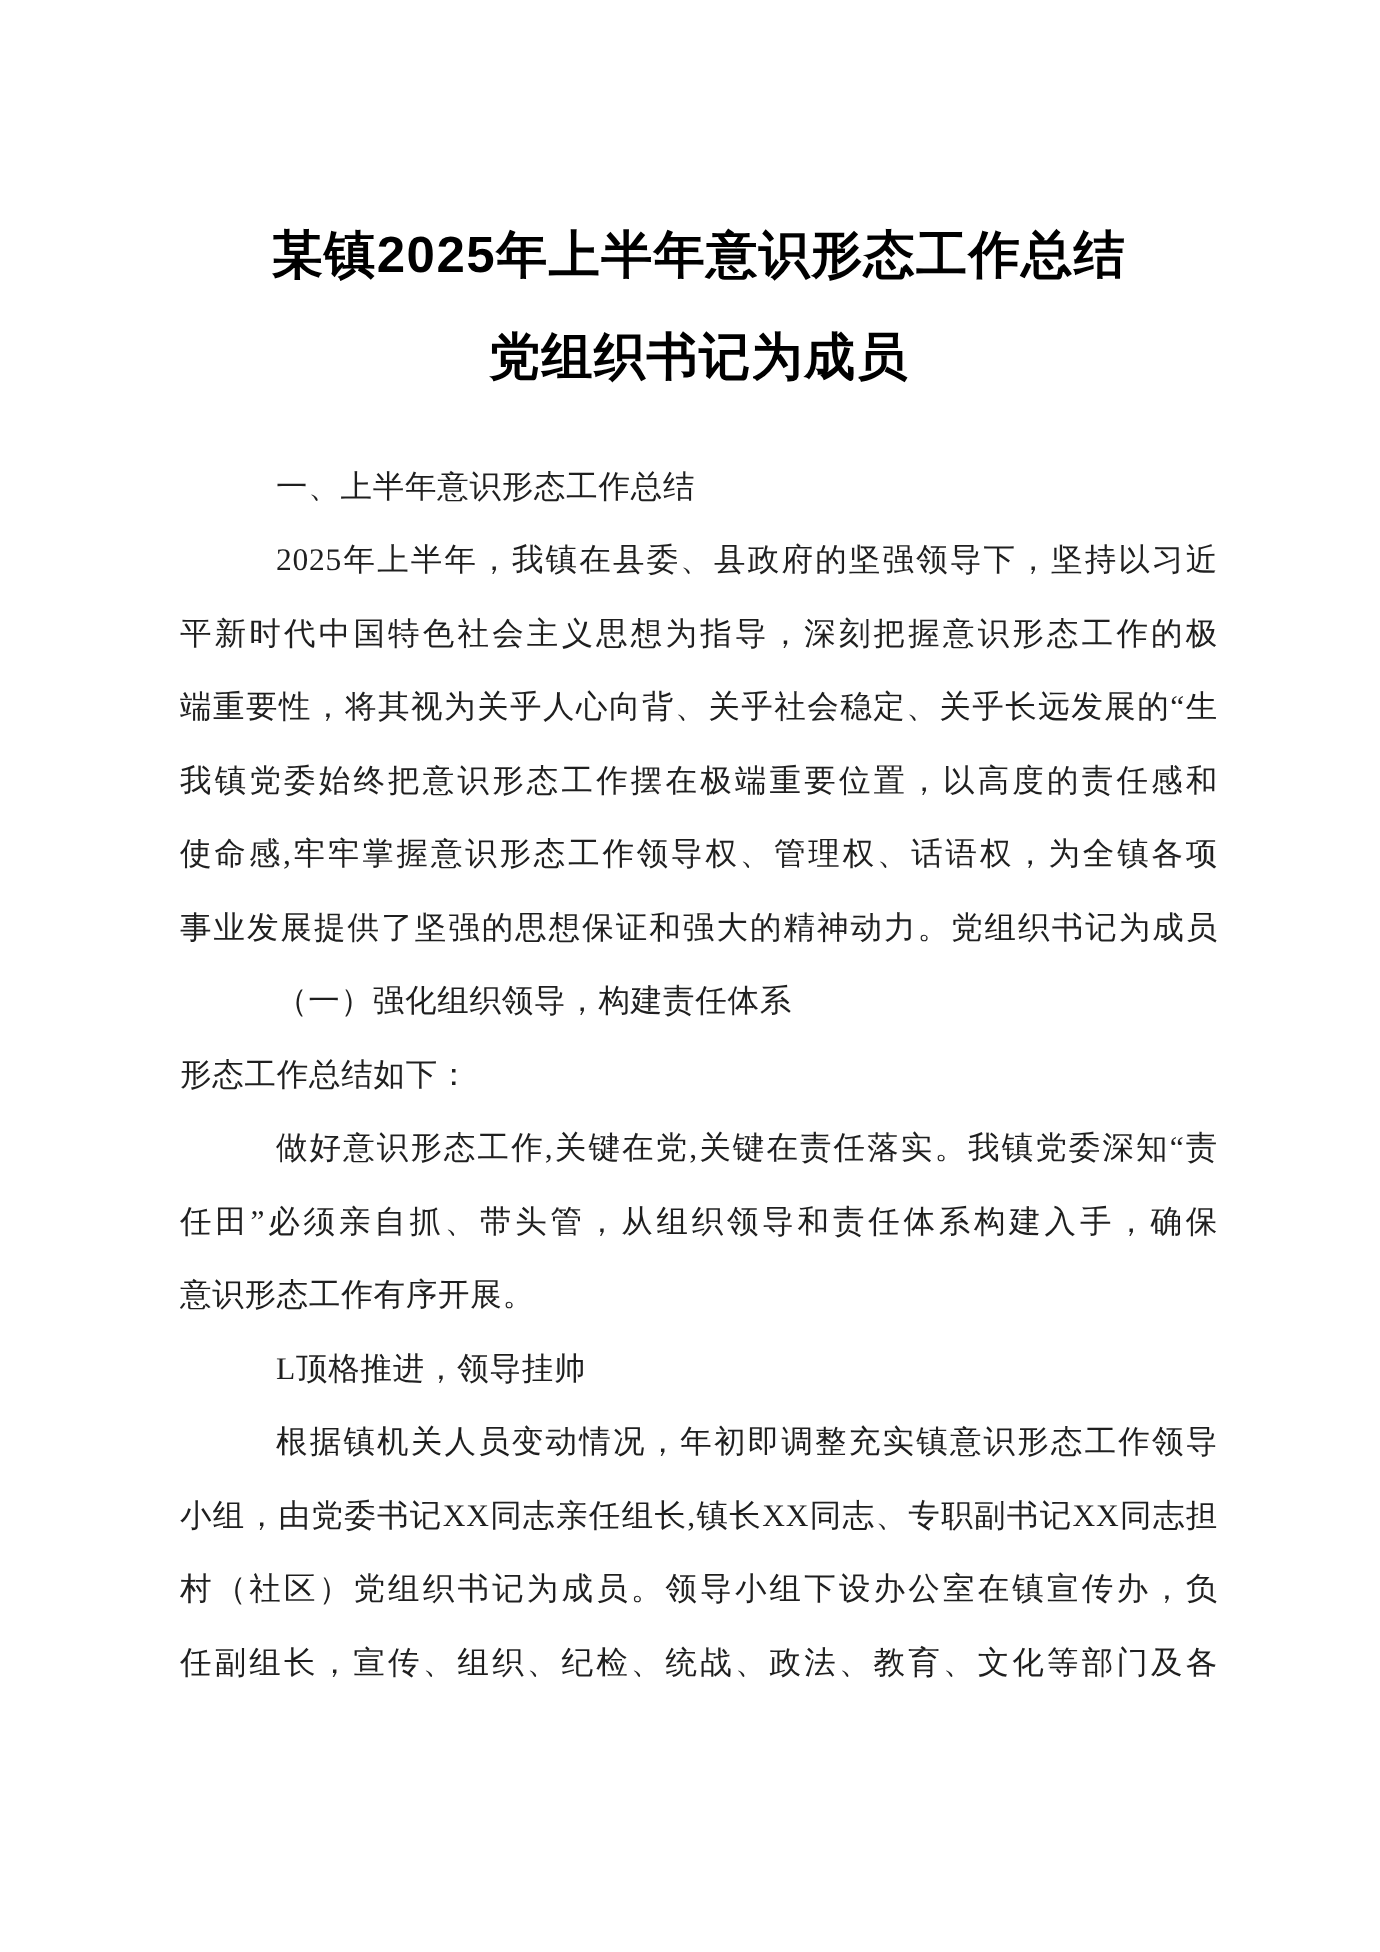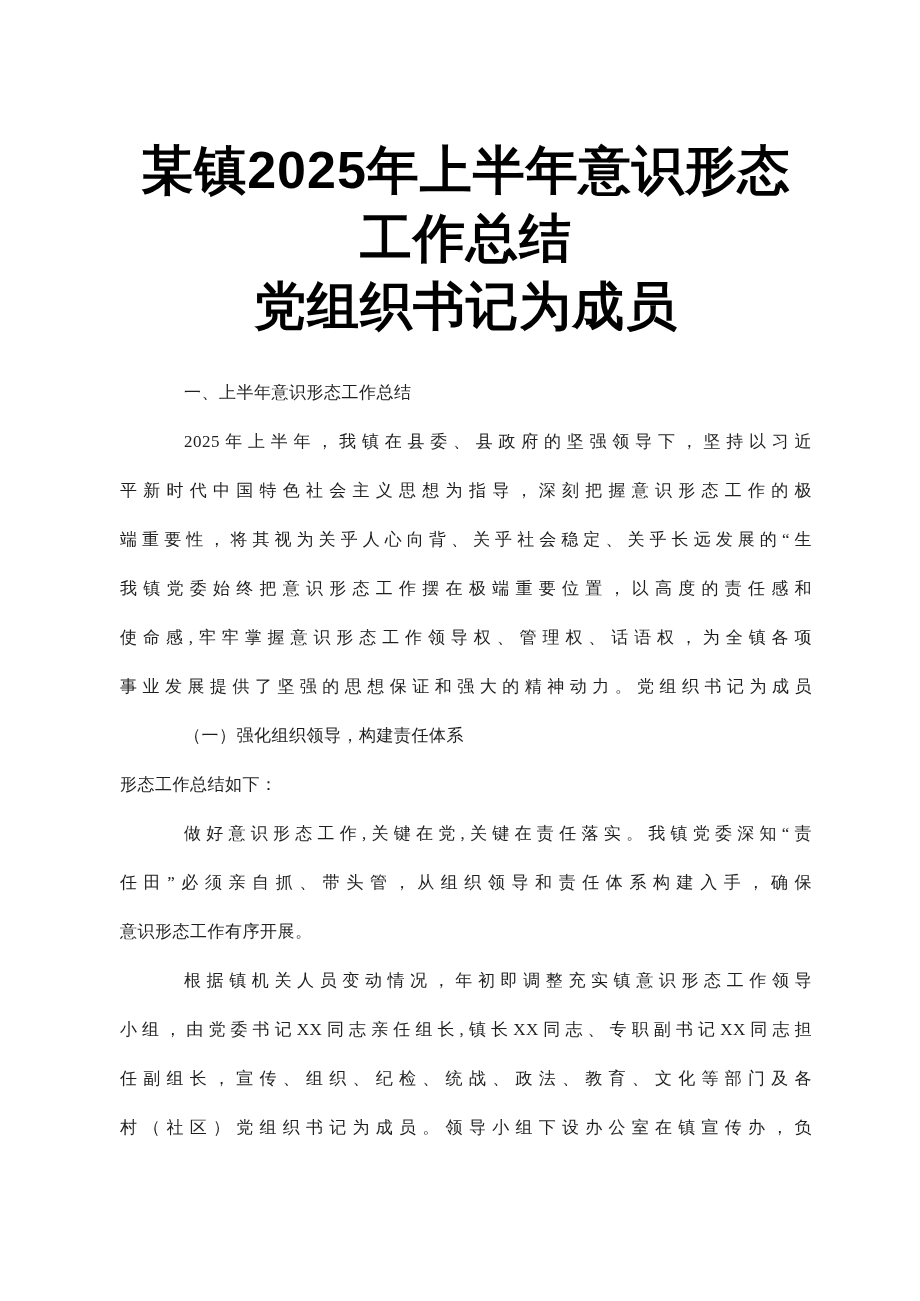--- a/index.html
+++ b/index.html
@@ -19,30 +19,30 @@
     left: 120px;
     top: 0;
     width: 692px;
     height: 1301px;
   }
   .title {
     margin-top: 136px;
     text-align: center;
     font-family: "Liberation Sans", sans-serif;
     font-weight: bold;
-    font-size: 52px;
+    font-size: 34px;
     line-height: 68px;
     color: #000000;
     letter-spacing: 1px;
   }
   .doc-body {
     margin-top: 28px;
   }
   .line {
-    font-size: 17px;
+    font-size: 21px;
     line-height: 49px;
     height: 49px;
     color: #1f1f1f;
     letter-spacing: 0.5px;
     overflow: hidden;
   }
   .line.j {
     text-align: justify;
     text-align-last: justify;
     font-family: Liberation Serif, serif;
@@ -65,18 +65,19 @@
       <div class="line j">平新时代中国特色社会主义思想为指导，深刻把握意识形态工作的极</div>
       <div class="line j">端重要性，将其视为关乎人心向背、关乎社会稳定、关乎长远发展的“生</div>
       <div class="line j">我镇党委始终把意识形态工作摆在极端重要位置，以高度的责任感和</div>
       <div class="line j">使命感,牢牢掌握意识形态工作领导权、管理权、话语权，为全镇各项</div>
       <div class="line j">事业发展提供了坚强的思想保证和强大的精神动力。党组织书记为成员</div>
       <div class="line i">（一）强化组织领导，构建责任体系</div>
       <div class="line">形态工作总结如下：</div>
       <div class="line j i">做好意识形态工作,关键在党,关键在责任落实。我镇党委深知“责</div>
       <div class="line j">任田”必须亲自抓、带头管，从组织领导和责任体系构建入手，确保</div>
       <div class="line">意识形态工作有序开展。</div>
+      <div class="line i">L顶格推进，领导挂帅</div>
       <div class="line j i">根据镇机关人员变动情况，年初即调整充实镇意识形态工作领导</div>
       <div class="line j">小组，由党委书记XX同志亲任组长,镇长XX同志、专职副书记XX同志担</div>
+      <div class="line j">村（社区）党组织书记为成员。领导小组下设办公室在镇宣传办，负</div>
       <div class="line j">任副组长，宣传、组织、纪检、统战、政法、教育、文化等部门及各</div>
-      <div class="line j">村（社区）党组织书记为成员。领导小组下设办公室在镇宣传办，负</div>
     </div>
 </div>
 
 </body></html>

